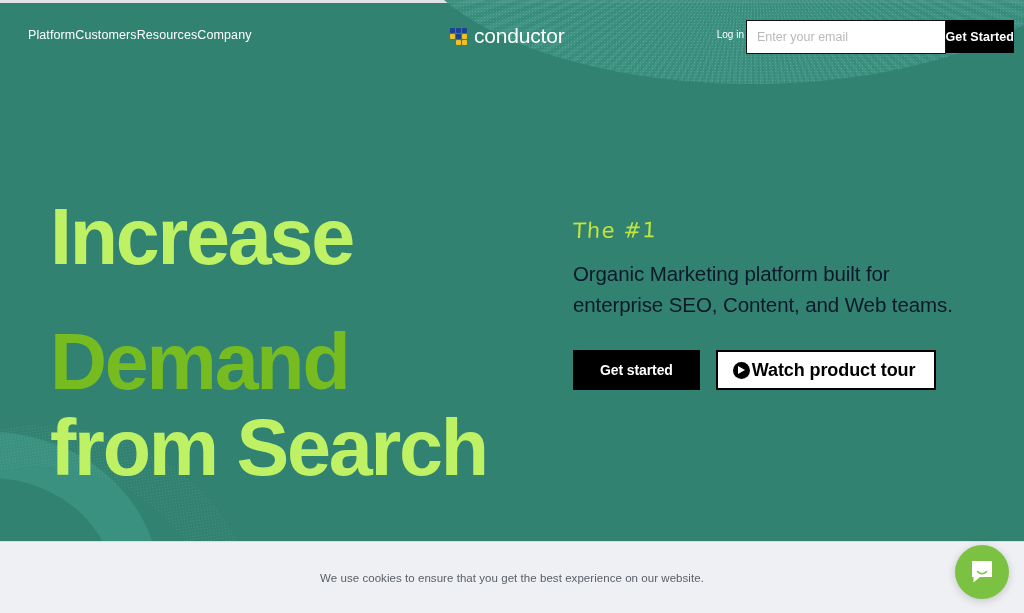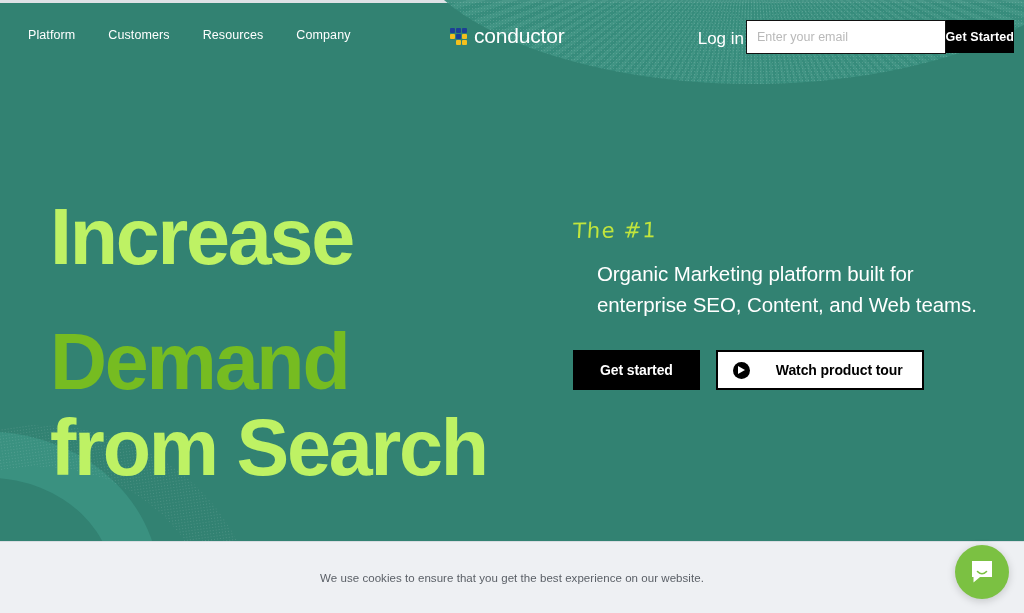--- a/index.html
+++ b/index.html
@@ -84,21 +84,20 @@
   
   .nav {
     position: absolute;
     left: 0; top: 0; width: 1024px; height: 72px;
     z-index: 10;
   }
   .nav-links {
     position: absolute;
     left: 28px; top: 28px;
     display: flex;
-    gap: 33px;
   }
   .nav-link {
     color: #ffffff;
     font-size: 12.5px;
     letter-spacing: 0.1px;
     text-decoration: none;
     white-space: nowrap;
     cursor: pointer;
   }
 
@@ -123,21 +122,21 @@
     font-size: 21px;
     letter-spacing: -0.2px;
     font-weight: 400;
     white-space: nowrap;
   }
 
   .login-link {
     position: absolute;
     right: 280px; top: 29px;
     color: #ffffff;
-    font-size: 17px;
+    font-size: 10px;
     text-decoration: none;
     cursor: pointer;
     white-space: nowrap;
   }
   .email-form {
     position: absolute;
     left: 746px; top: 20px;
     width: 268px; height: 33px;
     display: flex;
     background: #000000;
@@ -192,26 +191,25 @@
     font-family: "DejaVu Sans", sans-serif;
     font-size: 21px;
     color: #c2e53c;
     letter-spacing: 1.2px;
     margin-bottom: 15px;
     transform: skewX(-4deg) rotate(-0.6deg);
     transform-origin: left center;
     display: inline-block;
   }
   .subhead {
-    color: #ffffff;
+    color: #0f172a;
     font-size: 20.5px;
     line-height: 31px;
     letter-spacing: -0.1px;
     max-width: 410px;
-    margin-left: 24px;
   }
   .cta-row {
     margin-top: 30px;
     display: flex;
     gap: 16px;
     align-items: center;
   }
   .btn-primary {
     background: #000000;
     color: #ffffff;
@@ -226,23 +224,23 @@
     white-space: nowrap;
   }
   .btn-secondary {
     background: #ffffff;
     color: #000000;
     border: 2px solid #000000;
     height: 40px;
     padding: 0 19px 0 15px;
     display: flex;
     align-items: center;
-    gap: 26px;
-    font-family: "Liberation Sans", sans-serif;
-    font-size: 14px;
+    gap: 2px;
+    font-family: "Liberation Sans", sans-serif;
+    font-size: 18px;
     font-weight: bold;
     letter-spacing: -0.1px;
     cursor: pointer;
     white-space: nowrap;
   }
   .play-icon {
     width: 17px; height: 17px;
     border-radius: 50%;
     background: #000000;
     display: inline-flex;

